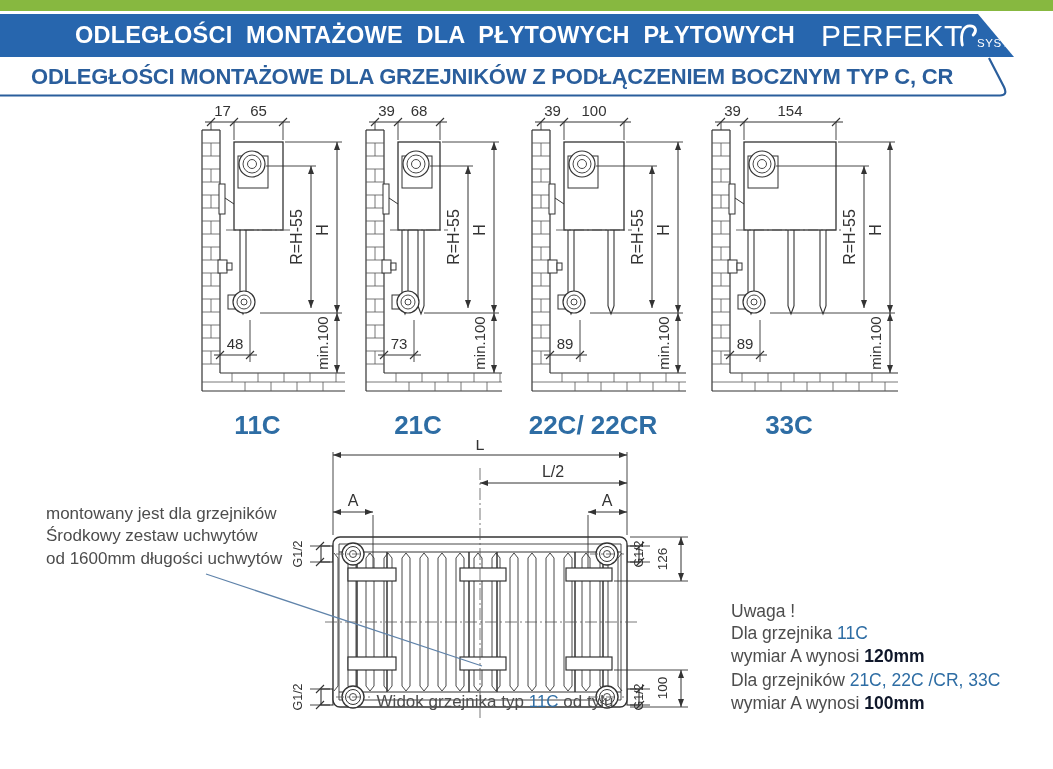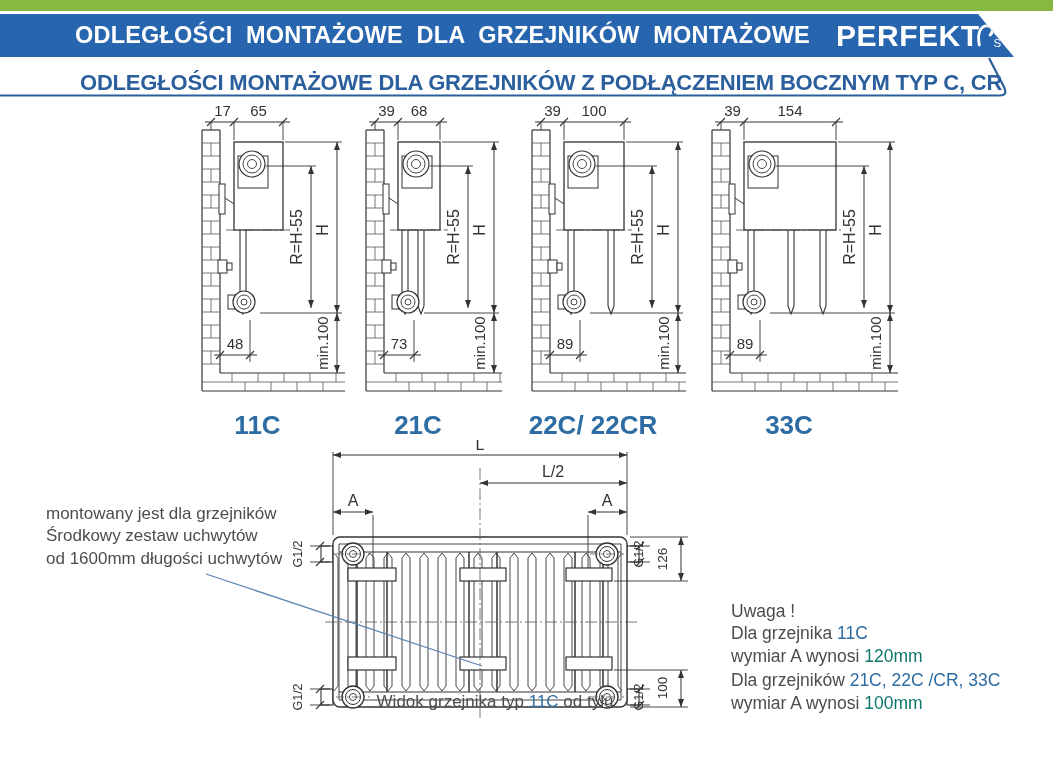--- a/index.html
+++ b/index.html
@@ -4,48 +4,48 @@
 <style>
   html,body{margin:0;padding:0;background:#e8e8e8}
   .page{position:relative;width:1053px;height:769px;background:#fff;overflow:hidden;
         font-family:"Liberation Sans",sans-serif;margin:0 auto}
   .green-bar{position:absolute;left:0;top:0;width:1053px;height:11px;background:#87b840}
   .banner{position:absolute;left:0;top:14px;width:1020px;height:43px;background:#2766ae;
           clip-path:polygon(0 0,978px 0,1014px 43px,0 43px);
           display:flex;align-items:center;padding-left:75px;box-sizing:border-box}
   .banner-title{color:#fff;font-size:23.5px;font-weight:bold;word-spacing:7px;letter-spacing:.2px;white-space:nowrap}
   .logo{display:flex;align-items:flex-end;margin-left:26px}
-  .logo-main{color:#fff;font-size:30px;font-weight:bold;letter-spacing:.5px;line-height:28px}
+  .logo-main{color:#fff;font-size:30px;font-weight:normal;letter-spacing:.5px;line-height:28px}
   .logo-swoosh{position:relative;top:-2px;left:-4px;width:20px;height:26px}
   .logo-sub{color:#fff;font-size:11.5px;letter-spacing:.6px;margin-left:-6px;padding-bottom:1px}
-  .band2{position:absolute;left:0;top:57px;width:1053px;height:39px;display:flex;align-items:flex-end;
-         padding-left:80px;box-sizing:border-box}
+  .band2{position:absolute;left:0;top:57px;width:1053px;height:39px;display:flex;align-items:center;
+         padding-left:31px;box-sizing:border-box}
   .band2 .sub{color:#2a5e9c;font-size:22px;font-weight:bold;letter-spacing:-.2px;white-space:nowrap}
   .band2-edge{position:absolute;left:0;top:0}
   .row-svg{position:absolute;left:180px;top:100px}
   .rear-svg{position:absolute;left:290px;top:440px}
   .leader{position:absolute;left:200px;top:566px}
   .note-left{position:absolute;left:46px;top:503px;font-size:17px;line-height:1.32;color:#4d4d4d}
   .note-right{position:absolute;left:731px;top:600px;font-size:17.5px;line-height:1.28;color:#4d4d4d}
   .nr-title{}
   .sp{margin-top:2px}
   .blue{color:#2e6da4}
-  .boldv{font-weight:normal;color:#0f766e}
+  .boldv{font-weight:bold;color:#0f172a}
   .caption{position:absolute;left:290px;top:692px;width:410px;text-align:center;font-size:17px;color:#4d4d4d}
   svg text{font-family:"Liberation Sans",sans-serif}
 </style>
 </head>
 <body>
 
 <div class="page">
 
   <div class="green-bar"></div>
 
   <div class="banner">
-    <span class="banner-title">ODLEGŁOŚCI MONTAŻOWE DLA GRZEJNIKÓW MONTAŻOWE</span>
+    <span class="banner-title">ODLEGŁOŚCI MONTAŻOWE DLA PŁYTOWYCH PŁYTOWYCH</span>
     <span class="logo">
       <span class="logo-main">PERFEKT</span>
       <svg class="logo-swoosh" viewBox="0 0 24 30">
         <path d="M4,27 C1,12 6,4 13,4 C20,4 22,10 17,15" fill="none" stroke="#ffffff" stroke-width="3.4" stroke-linecap="round"></path>
       </svg>
       <span class="logo-sub">SYSTEM</span>
     </span>
   </div>
 
   <div class="band2">

